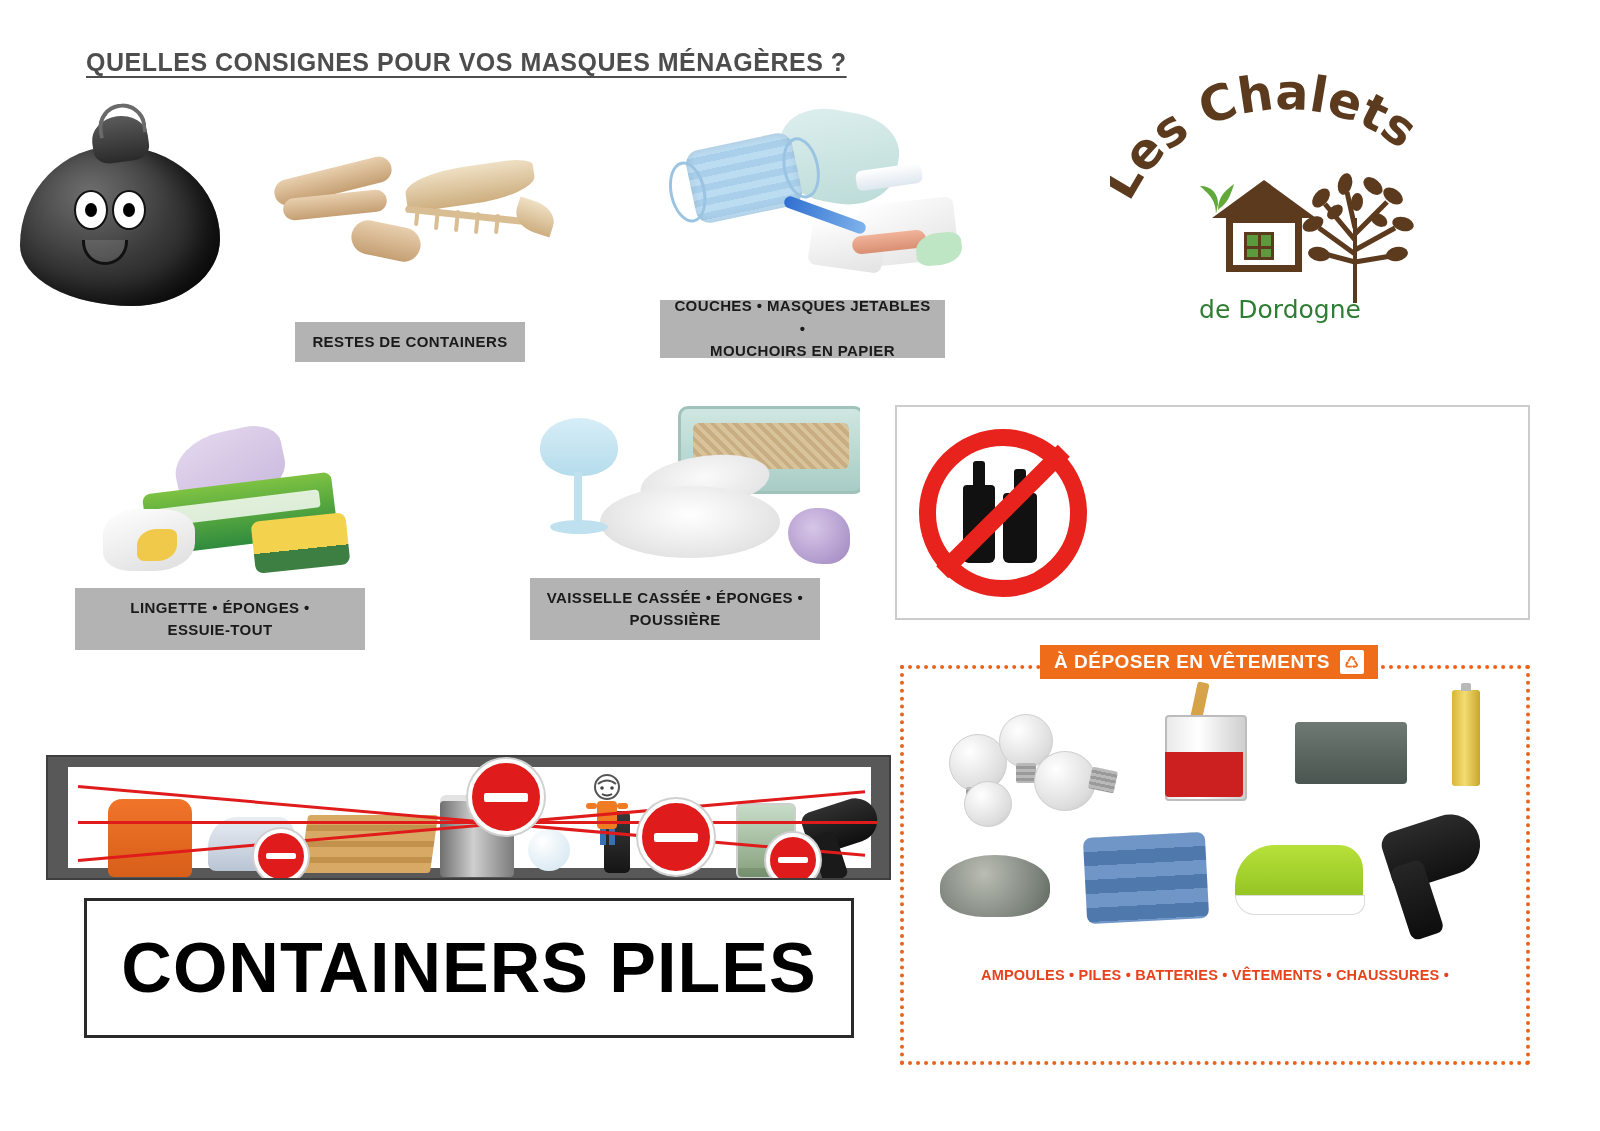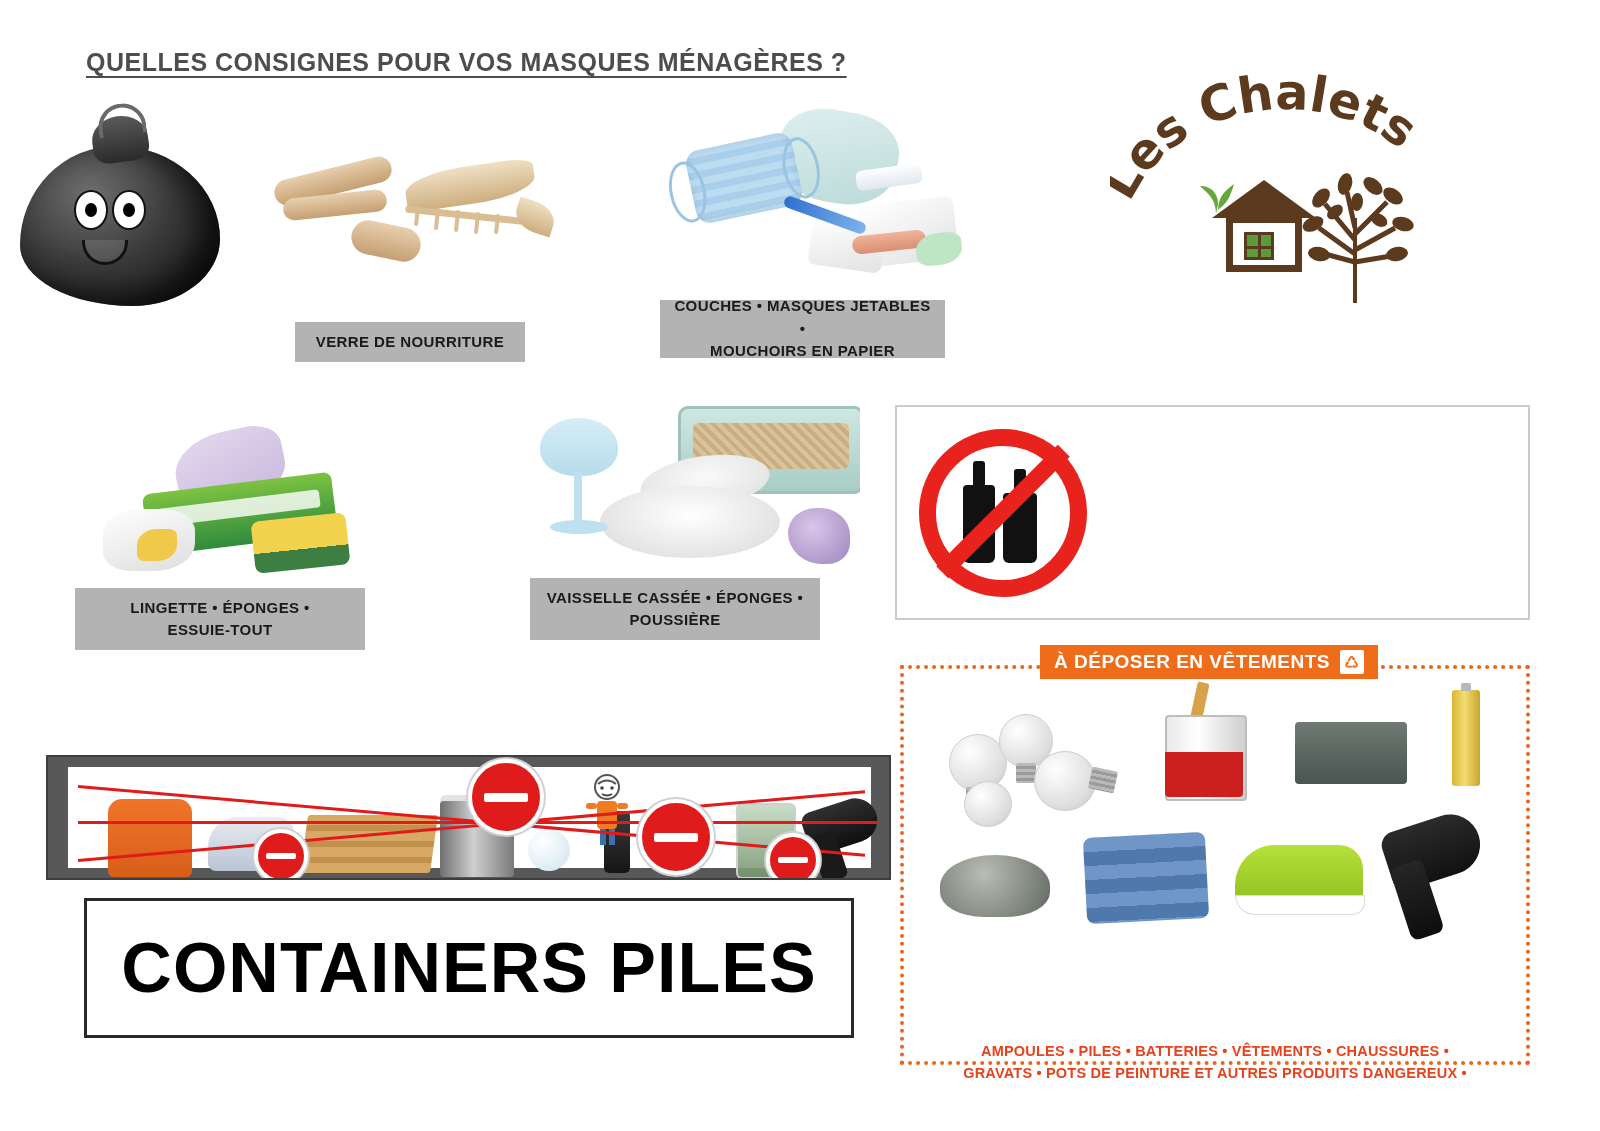--- a/index.html
+++ b/index.html
@@ -398,21 +398,21 @@
   .dech-icon-box {
     width: 24px; height: 24px;
     background: #ffffff;
     color: #ef6c1a;
     display: flex; align-items: center; justify-content: center;
     font-size: 16px;
     border-radius: 2px;
   }
   .dech-footer {
     position: absolute;
-    left: 915px; top: 1040px;
+    left: 915px; top: 964px;
     width: 600px;
     text-align: center;
     color: #e8421c;
     font-size: 14.5px;
     font-weight: bold;
     line-height: 1.55;
     letter-spacing: 0.2px;
   }
 
   
@@ -636,21 +636,21 @@
   <div class="fish-body" style="left:140px; top:16px; width:130px; height:38px; transform:rotate(-8deg);"></div>
   <div class="fish-spine" style="left:140px; top:62px; width:124px; height:7px; transform:rotate(6deg);"></div>
   <div class="fish-spine" style="left:150px; top:56px; width:4px; height:20px; transform:rotate(6deg);"></div>
   <div class="fish-spine" style="left:170px; top:58px; width:4px; height:22px; transform:rotate(6deg);"></div>
   <div class="fish-spine" style="left:190px; top:60px; width:4px; height:22px; transform:rotate(6deg);"></div>
   <div class="fish-spine" style="left:210px; top:62px; width:4px; height:22px; transform:rotate(6deg);"></div>
   <div class="fish-spine" style="left:230px; top:64px; width:4px; height:20px; transform:rotate(6deg);"></div>
   <div class="fish-body" style="left:250px; top:52px; width:40px; height:30px; transform:rotate(18deg); border-radius:0 60% 0 60%;"></div>
 </div>
 
-<div class="caption" style="left:295px; top:322px; width:230px; height:40px;">VERRE DE NOURRITURE</div>
+<div class="caption" style="left:295px; top:322px; width:230px; height:40px;">RESTES DE CONTAINERS</div>
 
 <div class="photo mask-wrap">
   <div class="diaper"></div>
   <div class="mask"></div>
   <div class="tissue" style="left:200px; top:96px; width:96px; height:62px;"></div>
   <div class="tissue" style="left:150px; top:118px; width:74px; height:46px; transform:rotate(8deg);"></div>
   <div class="tooth-brush" style="left:122px; top:104px; width:86px; height:12px; transform:rotate(20deg);"></div>
   <div class="tooth-brush" style="left:196px; top:62px; width:66px; height:20px; transform:rotate(-8deg); background:linear-gradient(180deg,#ffffff,#dfe7ef);"></div>
   <div class="bandage" style="left:192px; top:128px; width:74px; height:18px; transform:rotate(-6deg);"></div>
   <div class="tissue" style="left:256px; top:128px; width:46px; height:32px; background:#bfe6c4; border-radius:50% 30% 50% 30%;"></div>
@@ -723,20 +723,21 @@
       <ellipse cx="98" cy="38" rx="11" ry="7" transform="rotate(35 98 38)"></ellipse>
       <ellipse cx="108" cy="66" rx="11" ry="7" transform="rotate(15 108 66)"></ellipse>
       <ellipse cx="102" cy="96" rx="11" ry="7" transform="rotate(-10 102 96)"></ellipse>
       <ellipse cx="24" cy="96" rx="11" ry="7" transform="rotate(10 24 96)"></ellipse>
       <ellipse cx="40" cy="54" rx="9" ry="6" transform="rotate(-40 40 54)"></ellipse>
       <ellipse cx="84" cy="62" rx="9" ry="6" transform="rotate(30 84 62)"></ellipse>
       <ellipse cx="62" cy="44" rx="9" ry="6" transform="rotate(-85 62 44)"></ellipse>
     </g>
   </svg>
 
+  <div class="logo-sub">de Dordogne</div>
 </div>
 
 <div class="glass-ban-box">
   <div class="ban-sign">
     <div class="bottle" style="left:44px;  top:56px;  width:32px; height:78px;"></div>
     <div class="bottle-neck" style="left:54px;  top:32px;  width:12px; height:28px;"></div>
     <div class="bottle" style="left:84px;  top:64px;  width:34px; height:70px;"></div>
     <div class="bottle-neck" style="left:95px;  top:40px;  width:12px; height:28px;"></div>
     <div class="ban-circle"></div>
     <div class="ban-slash"></div>
@@ -766,21 +767,20 @@
 <div class="dryer-body"></div>
 <div class="dryer-handle"></div>
 
 <div class="dech-header">
   <span>À DÉPOSER EN VÊTEMENTS</span>
   <span class="dech-icon-box">♺</span>
 </div>
 
 <div class="dech-footer">
   <div>AMPOULES • PILES • BATTERIES • VÊTEMENTS • CHAUSSURES •</div>
-  <div>GRAVATS • POTS DE PEINTURE ET AUTRES PRODUITS DANGEREUX •</div>
 </div>
 
 <div class="strip">
   <div class="strip-inner">
     <div class="s-jacket"></div>
     <div class="s-shoe"></div>
     <div class="s-pallet"></div>
     <div class="s-paint-lid"></div>
     <div class="s-paint"></div>
     <div class="s-bulb"></div>

